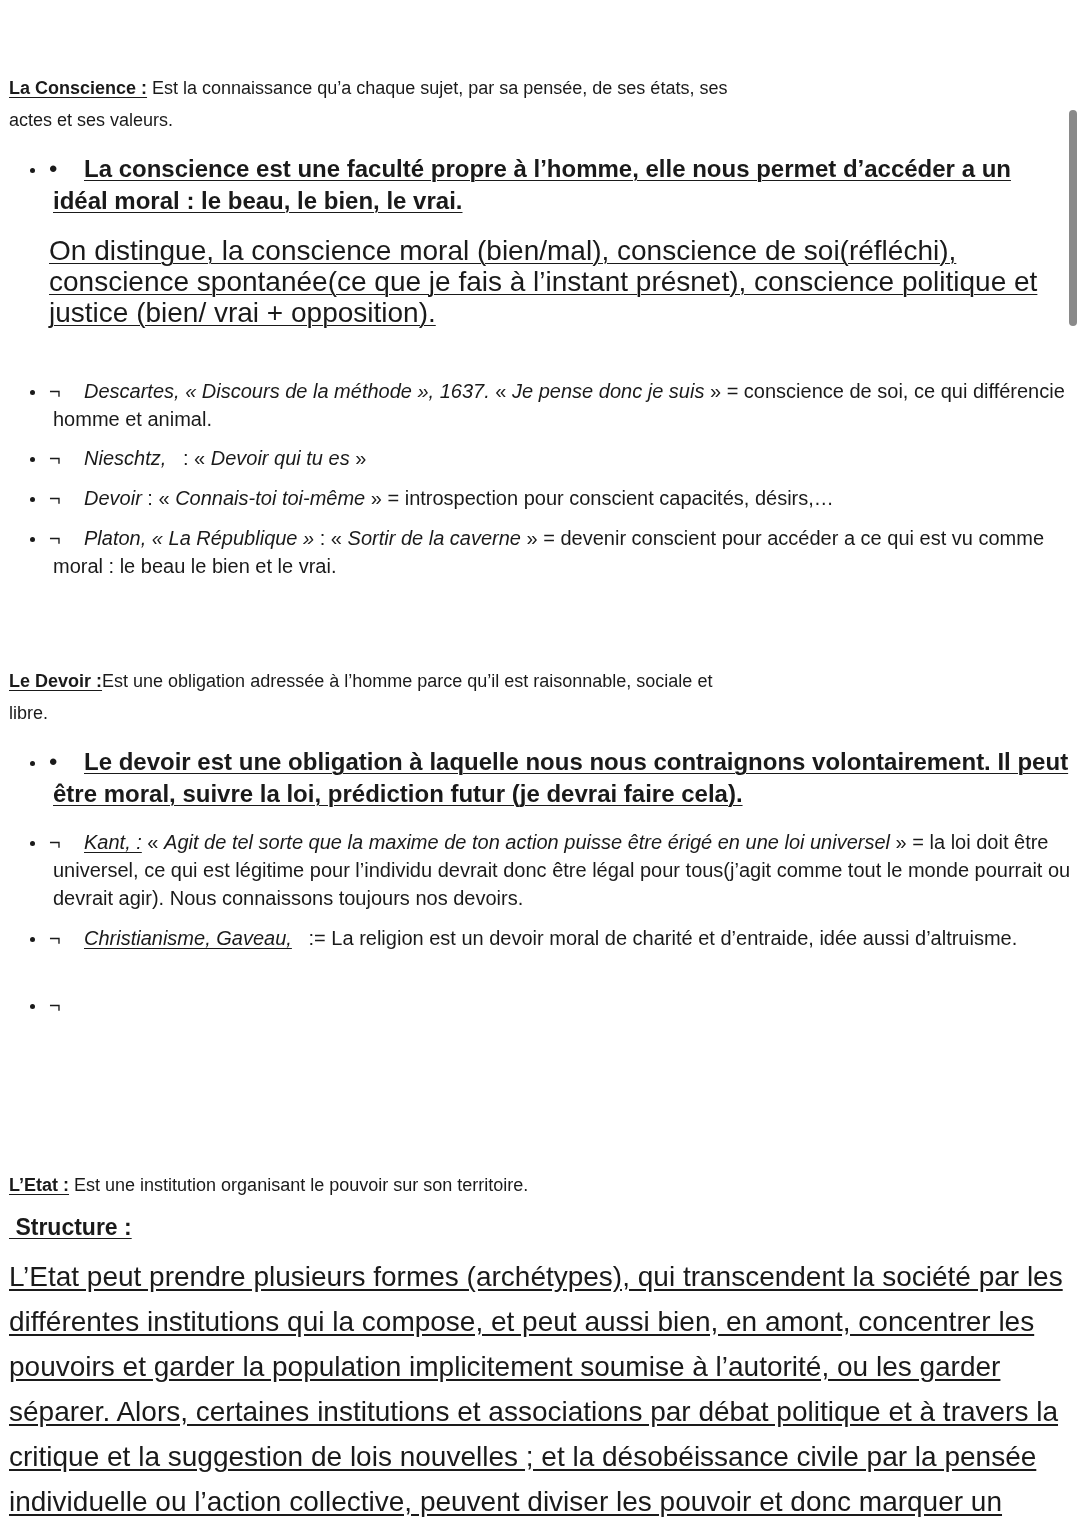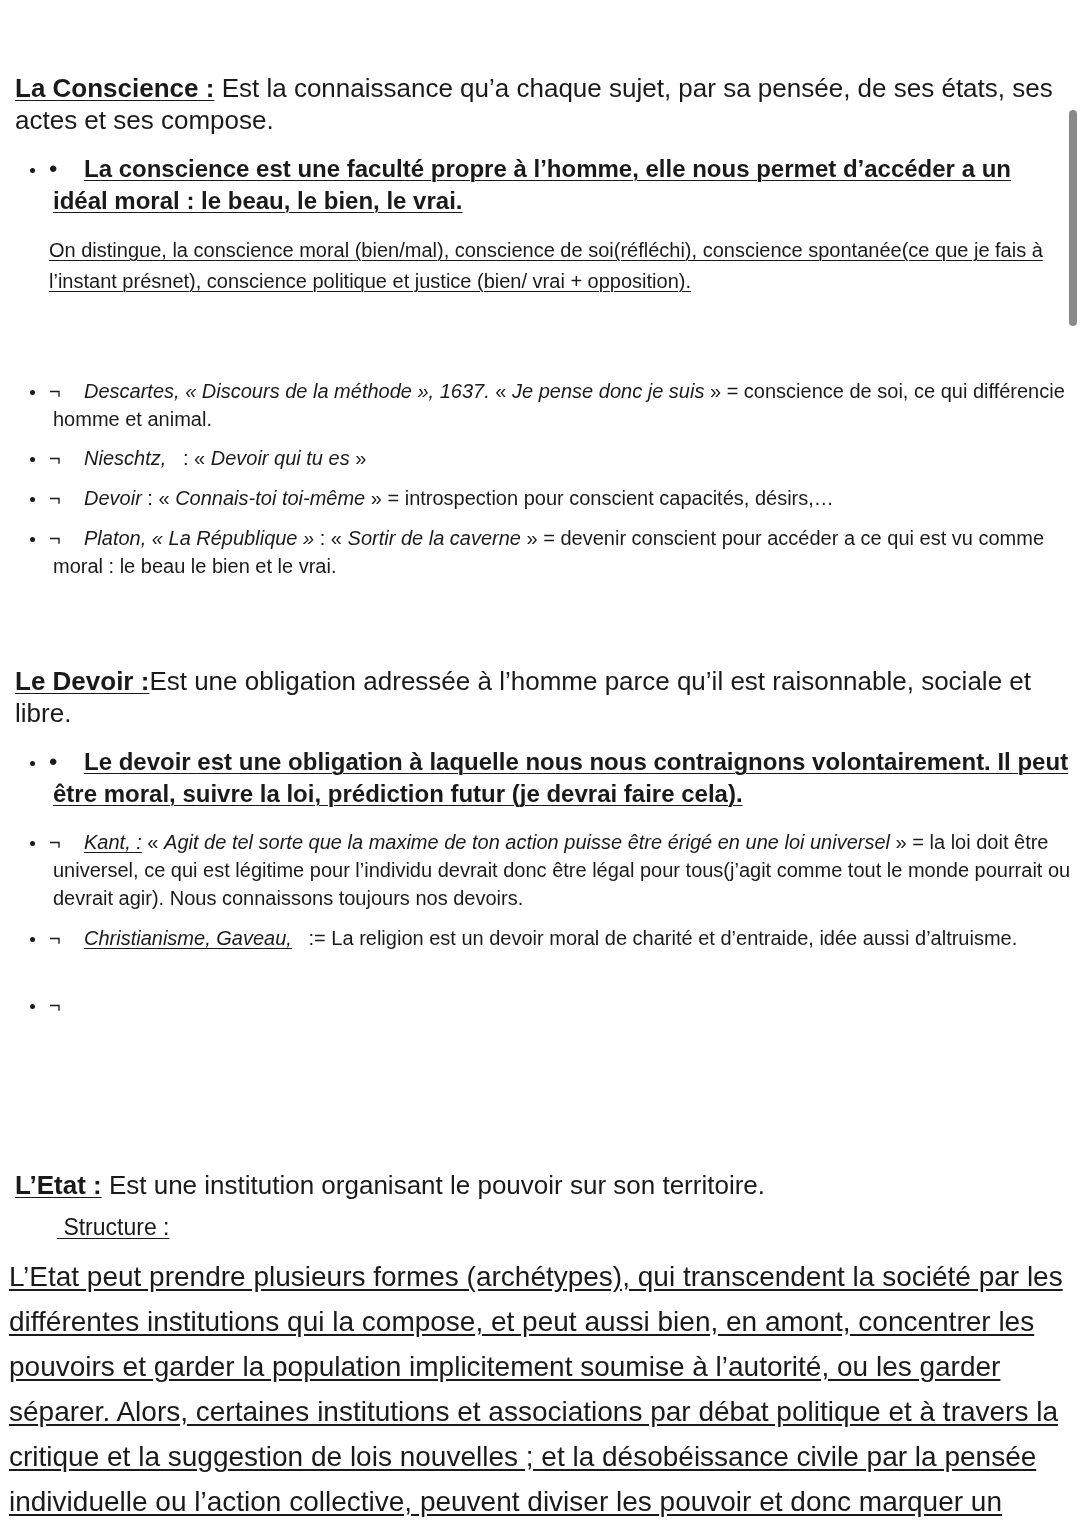--- a/index.html
+++ b/index.html
@@ -4,49 +4,49 @@
   <style>
     html, body { margin: 0; padding: 0; background: #ffffff; }
     body {
       width: 1080px; height: 1526px; position: relative; overflow: hidden;
       font-family: "Liberation Sans", sans-serif; color: #1a1a1a;
     }
     .u { text-decoration: underline; text-underline-offset: 3px; text-decoration-thickness: 1px; }
     .b { font-weight: bold; }
     .i { font-style: italic; }
 
-    .title-line { position: absolute; left: 15px; width: 1066px; font-size: 26px; line-height: 32px; }
-    .sub-head { position: absolute; left: 12px; font-size: 23px; line-height: 30px; font-weight: normal; margin-left: 48px; }
+    .title-line { position: absolute; left: 9px; width: 1066px; font-size: 18px; line-height: 32px; }
+    .sub-head { position: absolute; left: 12px; font-size: 23px; line-height: 30px; font-weight: bold; }
 
     .big-bullet { position: absolute; left: 30px; width: 1040px; font-size: 24px; line-height: 32px; }
     .big-bullet .marks { position: absolute; left: 0; top: 0; width: 54px; }
     .big-bullet .body { display: block; padding-left: 23px; text-indent: 31px; font-weight: bold; }
 
-    .para-big { position: absolute; left: 49px; width: 1000px; font-size: 20px; line-height: 31px; }
+    .para-big { position: absolute; left: 49px; width: 1000px; font-size: 28px; line-height: 31px; }
 
     .small-bullet { position: absolute; left: 30px; width: 1045px; font-size: 20px; line-height: 28px; }
     .small-bullet .marks { position: absolute; left: 0; top: 0; width: 54px; }
     .small-bullet .body { display: block; padding-left: 23px; text-indent: 31px; }
     .dot { display: inline-block; width: 5px; height: 5px; background: #1a1a1a; border-radius: 50%; vertical-align: middle; margin-right: 14px; }
     .glyph { display: inline-block; }
 
     .etat-para { position: absolute; left: 9px; width: 1070px; font-size: 28px; line-height: 45px; text-decoration: underline; }
 
     .scrollbar {
       position: absolute; left: 1069px; top: 110px; width: 8px; height: 216px;
       background: #8a8a8a; border-radius: 4px;
     }
   </style>
 </head>
 <body>
 
 <div>
   <div class="title-line" style="top:72px;">
     <span class="b u">La Conscience :</span><span> Est la connaissance qu’a chaque sujet, par sa pensée, de ses états, ses</span><br>
-    <span>actes et ses compose.</span>
+    <span>actes et ses valeurs.</span>
   </div>
 
   <div class="big-bullet" style="top:153px;">
     <span class="marks"><span class="dot"></span><span class="glyph">•</span></span>
     <span class="body u">La conscience est une faculté propre à l’homme, elle nous permet d’accéder a un idéal moral : le beau, le bien, le vrai.</span>
   </div>
 
   <div class="para-big u" style="top:235px;">On distingue, la conscience moral (bien/mal), conscience de soi(réfléchi), conscience spontanée(ce que je fais à l’instant présnet), conscience politique et justice (bien/ vrai + opposition).</div>
 
   <div class="small-bullet" style="top:377px;">

